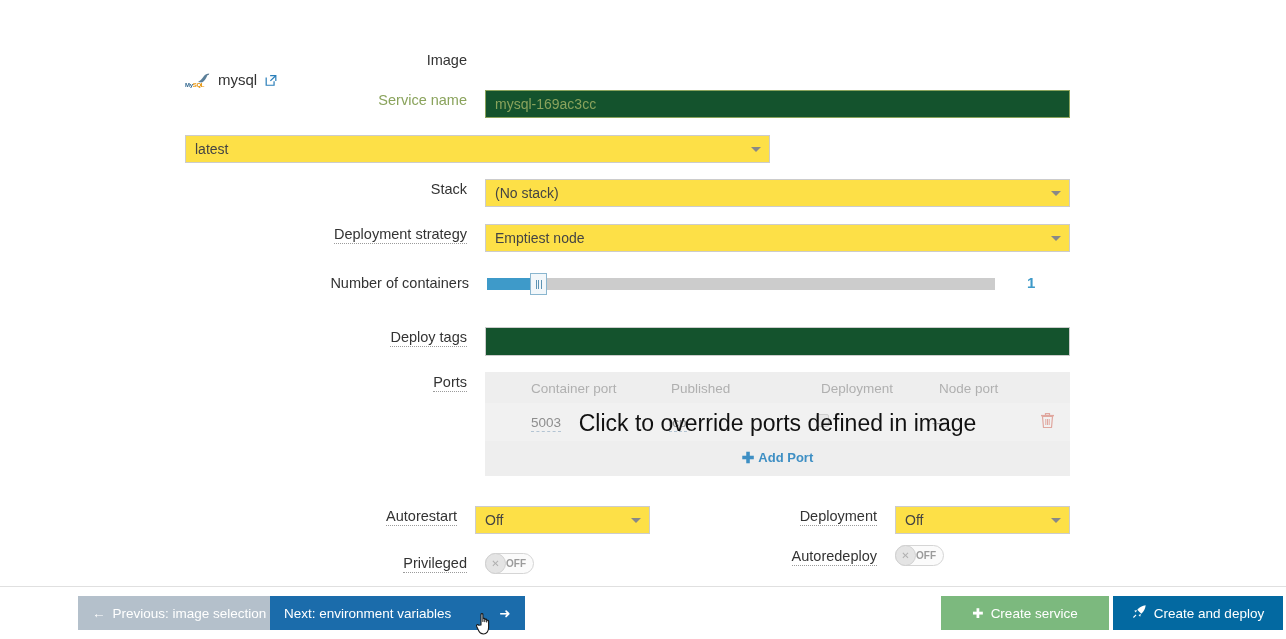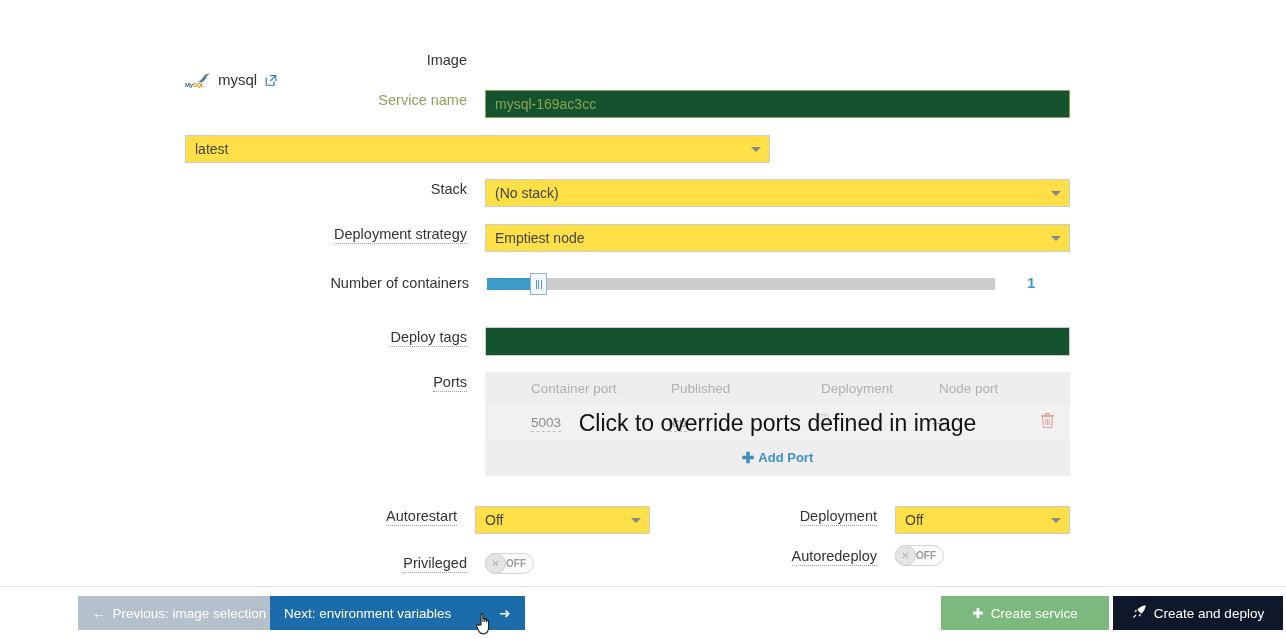--- a/index.html
+++ b/index.html
@@ -290,21 +290,21 @@
     align-items: center;
     justify-content: center;
     gap: 7px;
     padding: 0 14px;
     cursor: pointer;
     white-space: nowrap;
   }
   .btn-prev { left: 78px; top: 596px; background: #b4c0cb; }
   .btn-next { left: 270px; top: 596px; background: #1b6cab; gap: 48px; }
   .btn-create { left: 941px; top: 596px; background: #7cb97e; width: 168px; }
-  .btn-deploy { left: 1113px; top: 596px; background: #0f172a; width: 170px; }
+  .btn-deploy { left: 1113px; top: 596px; background: #0369a1; width: 170px; }
 
   .cursor {
     position: absolute;
     left: 474px;
     top: 609px;
     pointer-events: none;
   }
 </style>
 </head>
 <body>

